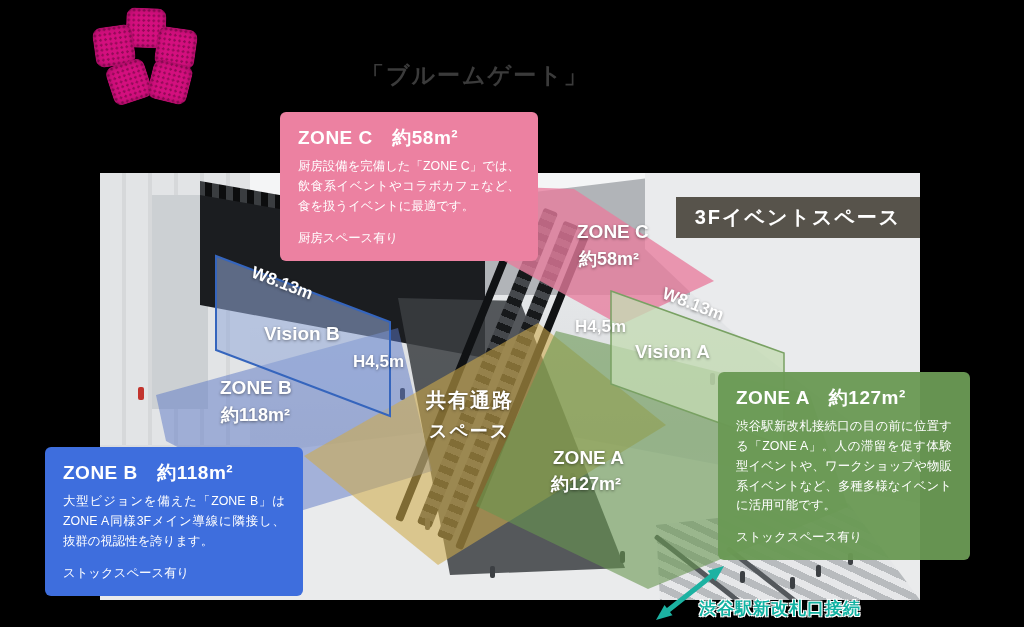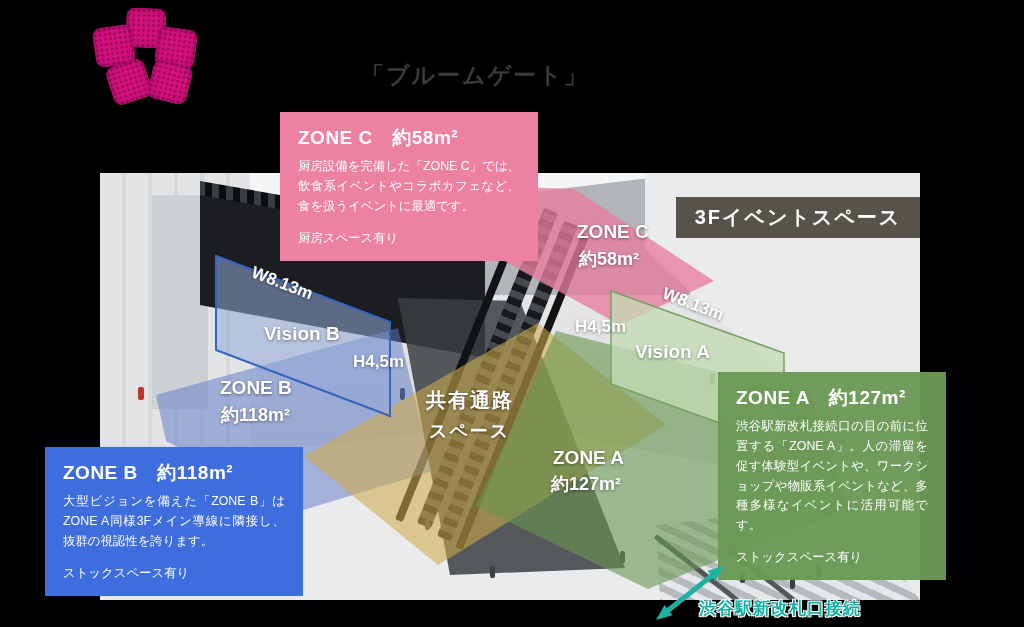--- a/index.html
+++ b/index.html
@@ -51,27 +51,27 @@
   .maplabel{position:absolute;color:#fff;font-weight:bold;white-space:nowrap;
             text-shadow:0 1px 3px rgba(0,0,0,.45);}
   .rot21{transform:rotate(21deg);transform-origin:left center;}
 
   
   .banner3f{position:absolute;left:668px;top:197px;width:244px;height:41px;background:#57534b;
             color:#fff;font-weight:bold;font-size:20px;letter-spacing:2px;
             display:flex;align-items:center;justify-content:center;}
 
   
-  .infobox{position:absolute;color:#fff;padding:13px 18px 14px 18px;box-sizing:border-box;}
+  .infobox{position:absolute;color:#fff;padding:13px 18px 14px 18px;box-sizing:border-box;border-radius:6px;}
   .infobox .ib-title{font-size:19px;font-weight:bold;letter-spacing:.5px;}
   .infobox .ib-body{font-size:12.4px;line-height:1.6;margin-top:6px;text-align:justify;}
   .infobox .ib-note{font-size:12.4px;margin-top:13px;}
   .box-c{left:272px;top:112px;width:258px;background:#ec81a1;}
   .box-b{left:37px;top:447px;width:258px;background:#3e6edd;}
-  .box-a{left:710px;top:372px;width:228px;background:rgba(106,153,84,.96);}
+  .box-a{left:710px;top:372px;width:252px;background:rgba(106,153,84,.96);}
 
   
   .station-arrow{position:absolute;left:632px;top:556px;}
   .station-label{position:absolute;left:655px;top:597px;font-size:17px;font-weight:bold;
                  color:#12b2a2;letter-spacing:1px;white-space:nowrap;
                  text-shadow:-1px -1px 0 #fff,1px -1px 0 #fff,-1px 1px 0 #fff,1px 1px 0 #fff;padding-left:36px;}
 </style>
 </head>
 <body>
 

